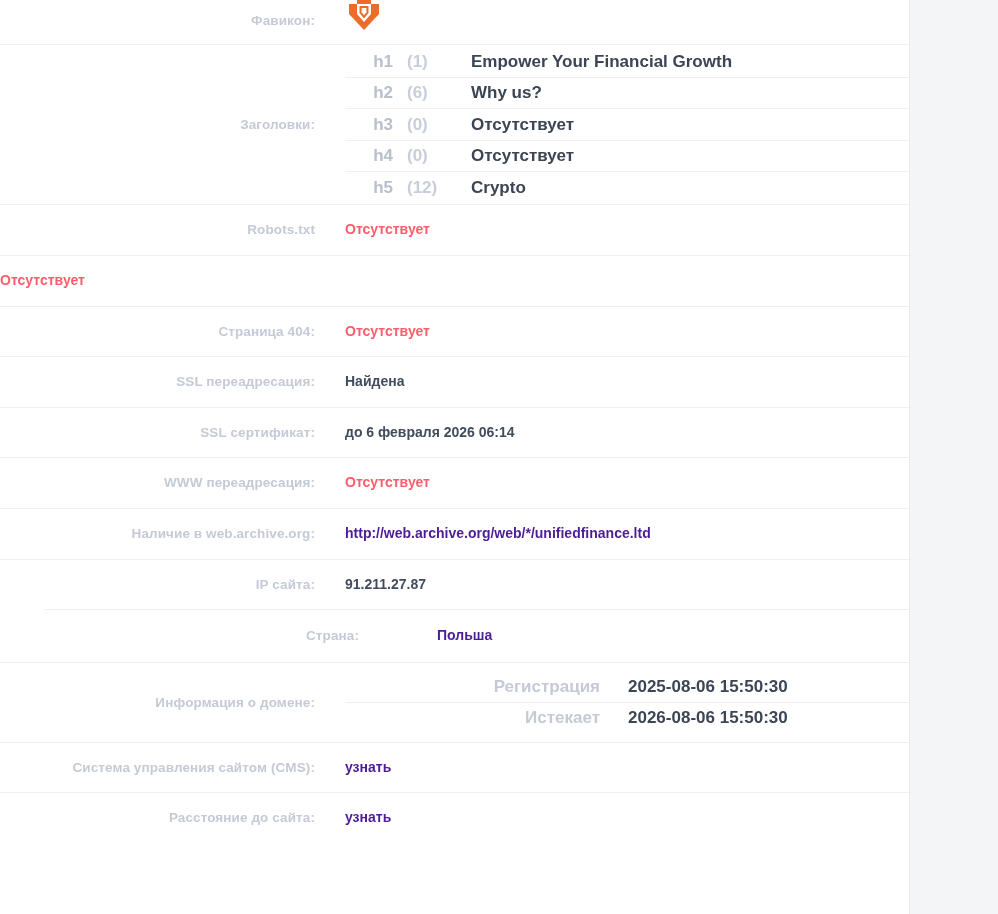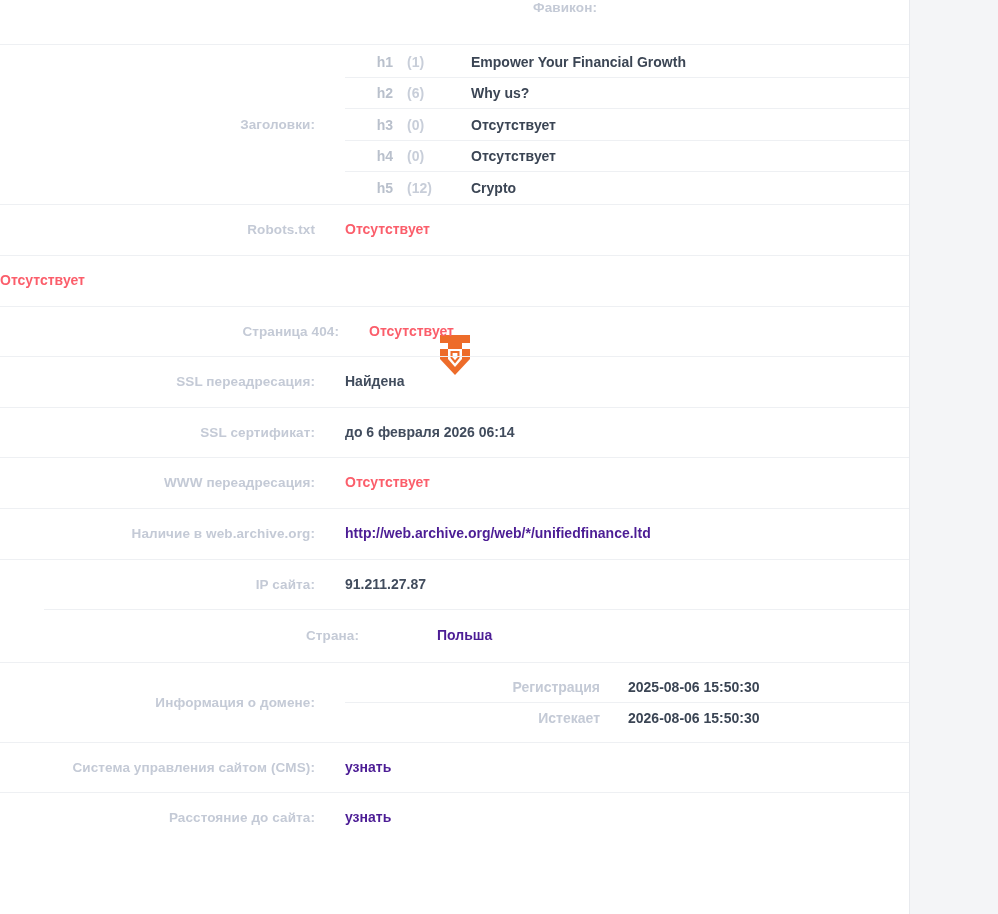--- a/index.html
+++ b/index.html
@@ -46,21 +46,20 @@
   .row {
     position: relative;
     display: flex;
     align-items: center;
     box-sizing: border-box;
     border-top: 1px solid #eef0f3;
     width: 909px;
   }
   .row.first {
     border-top: 1px solid #eef0f3;
-    flex-direction: column;
   }
 
   .label {
     flex: 0 0 345px;
     width: 345px;
     text-align: right;
     padding-right: 30px;
     box-sizing: border-box;
     color: #c4cad6;
     font-size: 13.5px;
@@ -100,21 +99,21 @@
   .subtable {
     flex: 1 1 auto;
     border-collapse: collapse;
     width: 487px;
   }
   .subtable tr + tr td { border-top: 1px solid #eef0f3; }
   .subtable td {
     padding: 0;
     height: 30.5px;
     vertical-align: middle;
-    font-size: 14px;
+    font-size: 17px;
     font-weight: bold;
   }
   .sub-tag {
     width: 48px;
     text-align: right;
     color: #b9c0cc;
     padding-right: 8px !important;
   }
   .sub-count {
     width: 42px;
@@ -219,21 +218,21 @@
 
     <div class="row" style="height:51px;">
       <div class="label">Robots.txt</div>
       <div class="value v-absent">Отсутствует</div>
     </div>
 
     <div class="row" style="height:51px;">
       <div class="value v-absent">Отсутствует</div>
     </div>
 
-    <div class="row" style="height:50px;padding-left:24px;">
+    <div class="row" style="height:50px;">
       <div class="label">Страница 404:</div>
       <div class="value v-absent">Отсутствует</div>
     </div>
 
     <div class="row" style="height:51px;">
       <div class="label">SSL переадресация:</div>
       <div class="value v-dark">Найдена</div>
     </div>
 
     <div class="row" style="height:50px;justify-content:center;">

